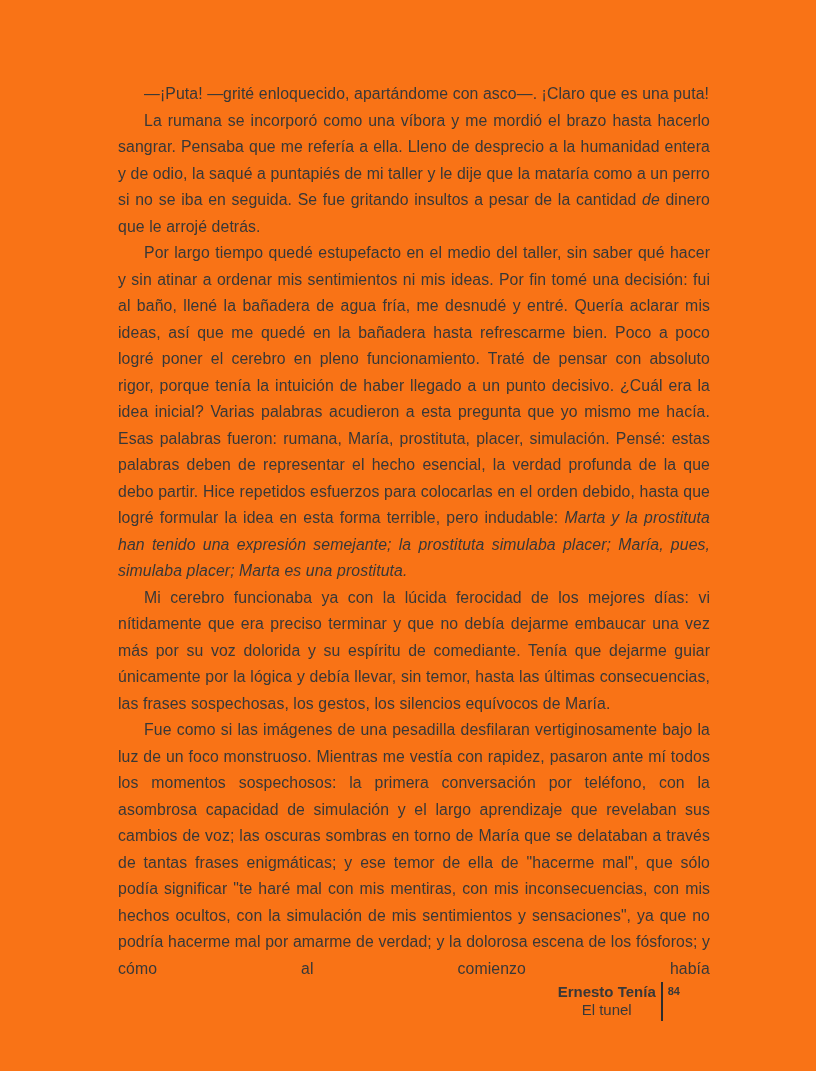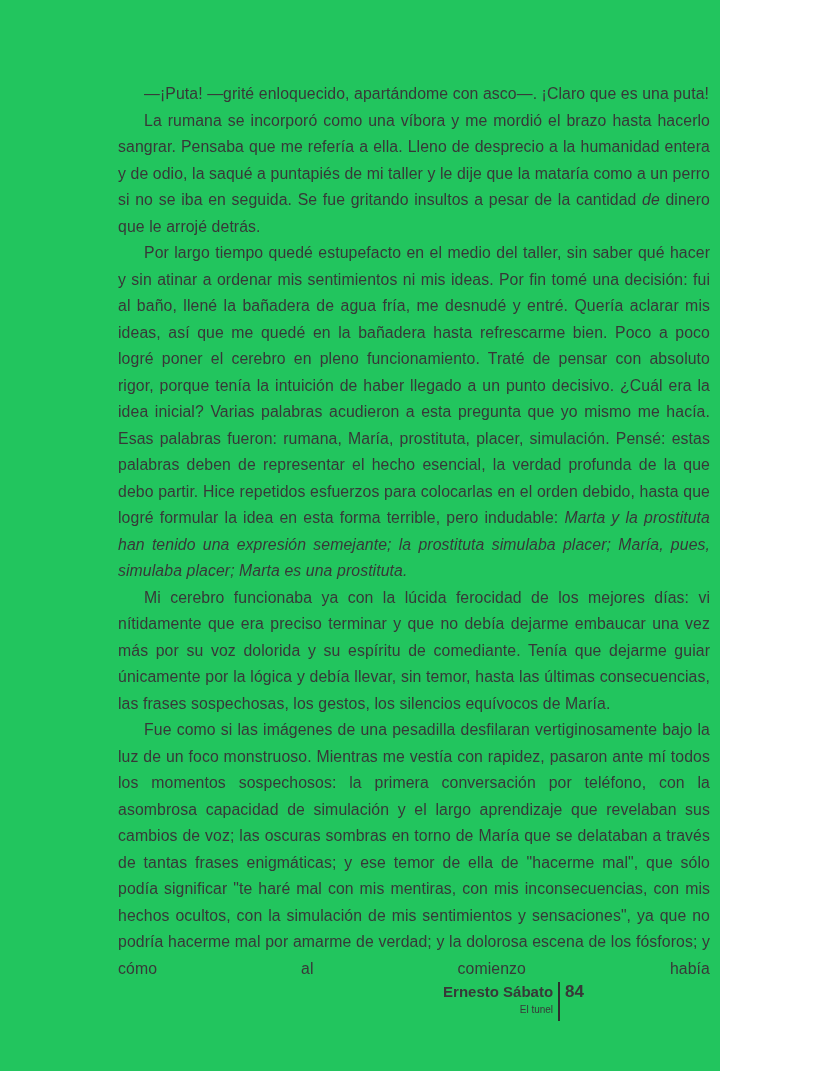--- a/index.html
+++ b/index.html
@@ -2,23 +2,23 @@
 <html lang="es"><head>
 <meta charset="utf-8">
 <style>
   html, body {
     margin: 0;
     padding: 0;
     background: #ffffff;
   }
   .page {
     position: relative;
-    width: 720px;
+    width: 816px;
     height: 1071px;
-    background: #22c55e;
+    background: #f97316;
     overflow: hidden;
     font-family: "Liberation Sans", "DejaVu Sans", sans-serif;
     color: #383838;
   }
   .text-block {
     position: absolute;
     left: 118px;
     top: 81px;
     width: 592px;
     font-size: 15.8px;
@@ -47,52 +47,53 @@
   .footer-left {
     text-align: right;
   }
   .footer-author {
     font-weight: bold;
     font-size: 15px;
     line-height: 19px;
     white-space: nowrap;
   }
   .footer-title {
-    font-size: 10px;
+    font-size: 15px;
     line-height: 17px;
     white-space: nowrap;
+    text-align: center;
   }
   .footer-divider {
     width: 2px;
     background: #2e2e2e;
     margin: 0 5px;
     min-height: 39px;
   }
   .footer-page {
     font-weight: bold;
-    font-size: 17px;
+    font-size: 11px;
     line-height: 19px;
     align-self: flex-start;
   }
 </style>
 </head>
 <body>
 
 <div class="page">
 
   <div class="text-block" id="text-block">
       <p><span>—¡Puta! —grité enloquecido, apartándome con asco—. ¡Claro que es una puta!</span></p>
       <p><span>La rumana se incorporó como una víbora y me mordió el brazo hasta hacerlo sangrar. Pensaba que me refería a ella. Lleno de desprecio a la humanidad entera y de odio, la saqué a puntapiés de mi taller y le dije que la mataría como a un perro si no se iba en seguida. Se fue gritando insultos a pesar de la cantidad </span><i>de</i><span> dinero que le arrojé detrás.</span></p>
       <p><span>Por largo tiempo quedé estupefacto en el medio del taller, sin saber qué hacer y sin atinar a ordenar mis sentimientos ni mis ideas. Por fin tomé una decisión: fui al baño, llené la bañadera de agua fría, me desnudé y entré. Quería aclarar mis ideas, así que me quedé en la bañadera hasta refrescarme bien. Poco a poco logré poner el cerebro en pleno funcionamiento. Traté de pensar con absoluto rigor, porque tenía la intuición de haber llegado a un punto decisivo. ¿Cuál era la idea inicial? Varias palabras acudieron a esta pregunta que yo mismo me hacía. Esas palabras fueron: rumana, María, prostituta, placer, simulación. Pensé: estas palabras deben de representar el hecho esencial, la verdad profunda de la que debo partir. Hice repetidos esfuerzos para colocarlas en el orden debido, hasta que logré formular la idea en esta forma terrible, pero indudable: </span><i>Marta y la prostituta han tenido una expresión semejante; la prostituta simulaba placer; María, pues, simulaba placer; Marta es una prostituta.</i></p>
       <p><span>Mi cerebro funcionaba ya con la lúcida ferocidad de los mejores días: vi nítidamente que era preciso terminar y que no debía dejarme embaucar una vez más por su voz dolorida y su espíritu de comediante. Tenía que dejarme guiar únicamente por la lógica y debía llevar, sin temor, hasta las últimas consecuencias, las frases sospechosas, los gestos, los silencios equívocos de María.</span></p>
       <p class="cutoff"><span>Fue como si las imágenes de una pesadilla desfilaran vertiginosamente bajo la luz de un foco monstruoso. Mientras me vestía con rapidez, pasaron ante mí todos los momentos sospechosos: la primera conversación por teléfono, con la asombrosa capacidad de simulación y el largo aprendizaje que revelaban sus cambios de voz; las oscuras sombras en torno de María que se delataban a través de tantas frases enigmáticas; y ese temor de ella de "hacerme mal", que sólo podía significar "te haré mal con mis mentiras, con mis inconsecuencias, con mis hechos ocultos, con la simulación de mis sentimientos y sensaciones", ya que no podría hacerme mal por amarme de verdad; y la dolorosa escena de los fósforos; y cómo al comienzo había</span></p>
     </div>
 
   <div class="footer">
     <div class="footer-left">
-      <div class="footer-author">Ernesto Sábato</div>
+      <div class="footer-author">Ernesto Tenía</div>
       <div class="footer-title">El tunel</div>
     </div>
     <div class="footer-divider"></div>
     <div class="footer-page">84</div>
   </div>
 
 </div>
 
 </body></html>

